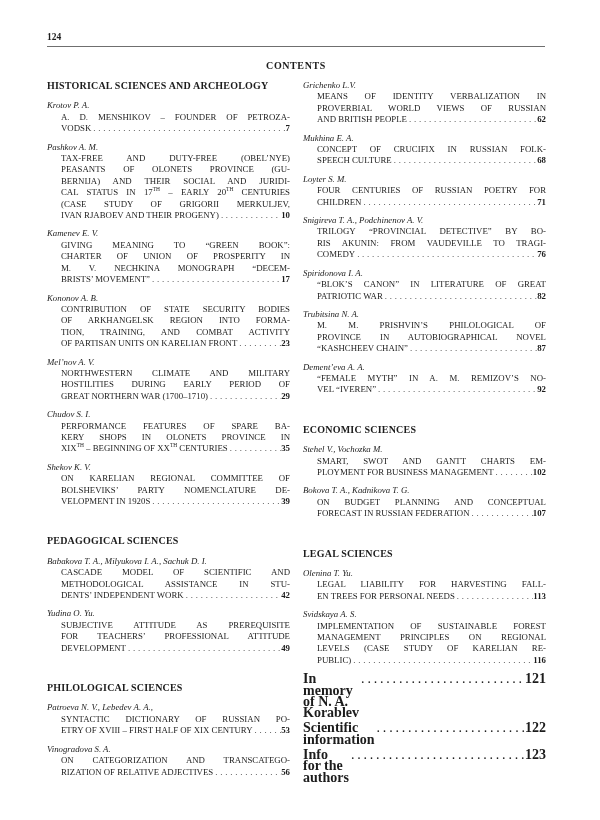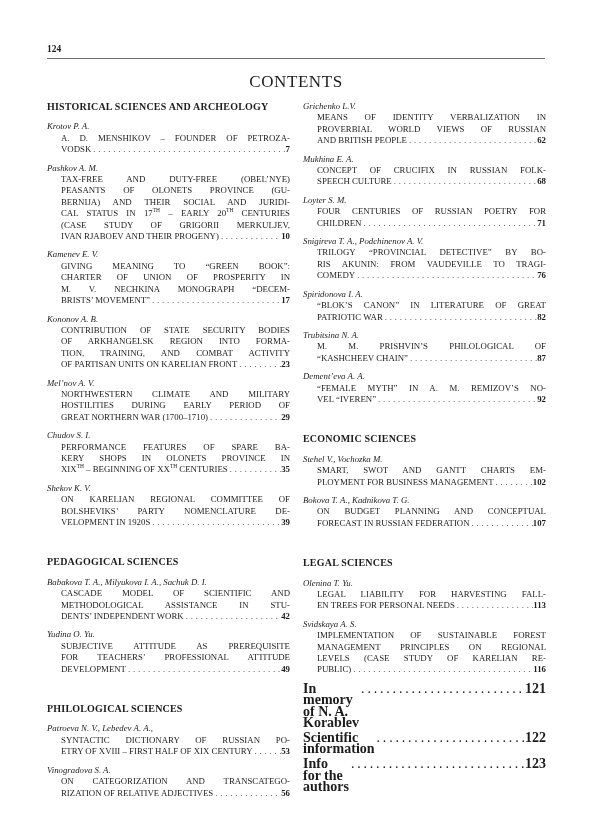--- a/index.html
+++ b/index.html
@@ -1,24 +1,24 @@
 <!DOCTYPE html>
 <html><head>
 <meta charset="utf-8">
 <style>
   html, body { margin: 0; padding: 0; }
   body {
     width: 600px; height: 820px; background: #ffffff; color: #1c1c1c;
     font-family: "Liberation Serif", serif; overflow: hidden;
   }
-  .page { box-sizing: border-box; width: 600px; height: 652px; padding: 44px 55px 0 47px; }
+  .page { box-sizing: border-box; width: 600px; height: 652px; padding: 32px 55px 0 47px; }
   .pageno { font-weight: bold; font-size: 9.5px; line-height: 11px; }
   .rule { border-bottom: 1.2px solid #6f6f6f; margin-top: 3px; }
   .doc-title {
-    text-align: center; font-weight: normal; font-size: 17px;
+    text-align: center; font-weight: bold; font-size: 10px;
     letter-spacing: .6px; margin: 13px 0 9px;
   }
   .cols { display: flex; gap: 13px; }
   .col { width: 243px; font-size: 8.8px; line-height: 11.4px; }
   .section { font-weight: bold; font-size: 10px; letter-spacing: .2px; margin: 28px 0 9px; }
   .col > .section:first-child { margin-top: 0; }
   .entry { margin-bottom: 7px; }
   .authors { font-style: italic; }
   .tline { padding-left: 14px; }
   .tline.just { text-align: justify; text-align-last: justify; }
@@ -202,20 +202,21 @@
           <div class="tline just">“BLOK’S CANON” IN LITERATURE OF GREAT</div>
           <div class="tline last">
             <span class="ttext">PATRIOTIC WAR</span>
             <span class="leader"></span>
             <span class="pg">82</span>
           </div>
         </div>
         <div class="entry">
           <div class="authors">Trubitsina N. A.</div>
           <div class="tline just">M. M. PRISHVIN’S PHILOLOGICAL OF</div>
+          <div class="tline just">PROVINCE IN AUTOBIOGRAPHICAL NOVEL</div>
           <div class="tline last">
             <span class="ttext">“KASHCHEEV CHAIN”</span>
             <span class="leader"></span>
             <span class="pg">87</span>
           </div>
         </div>
         <div class="entry">
           <div class="authors">Dement’eva A. A.</div>
           <div class="tline just">“FEMALE MYTH” IN A. M. REMIZOV’S NO-</div>
           <div class="tline last">

